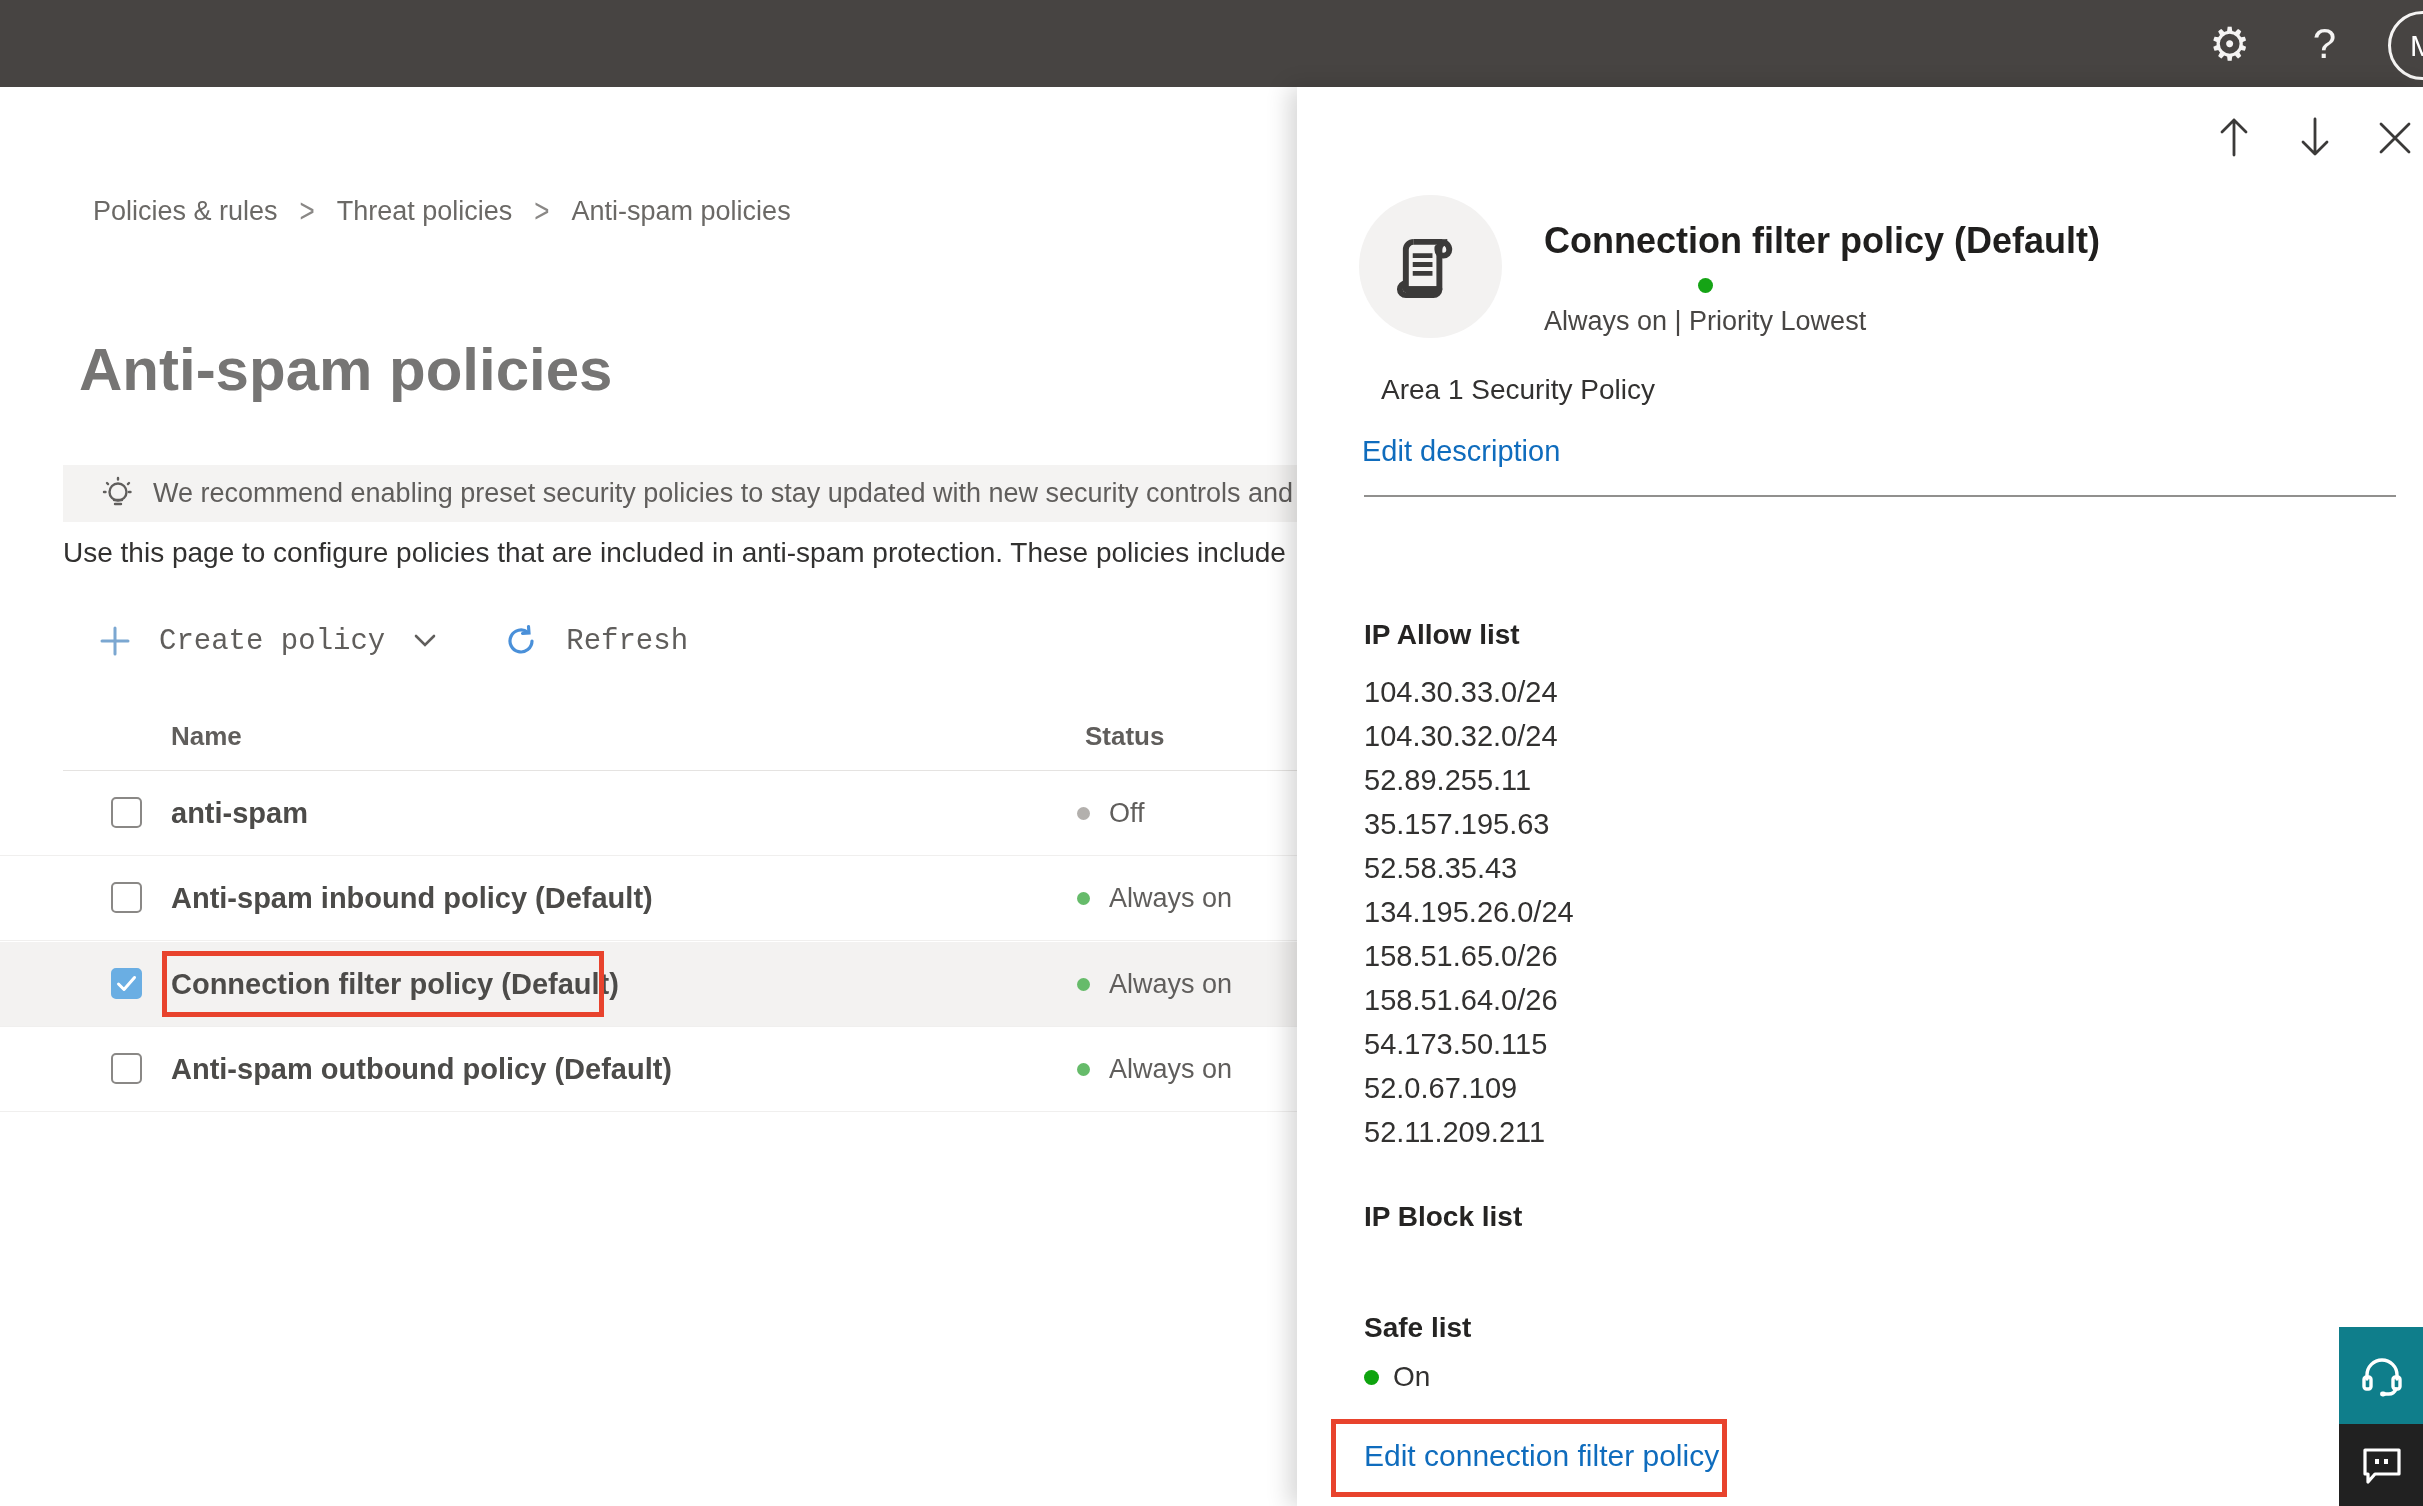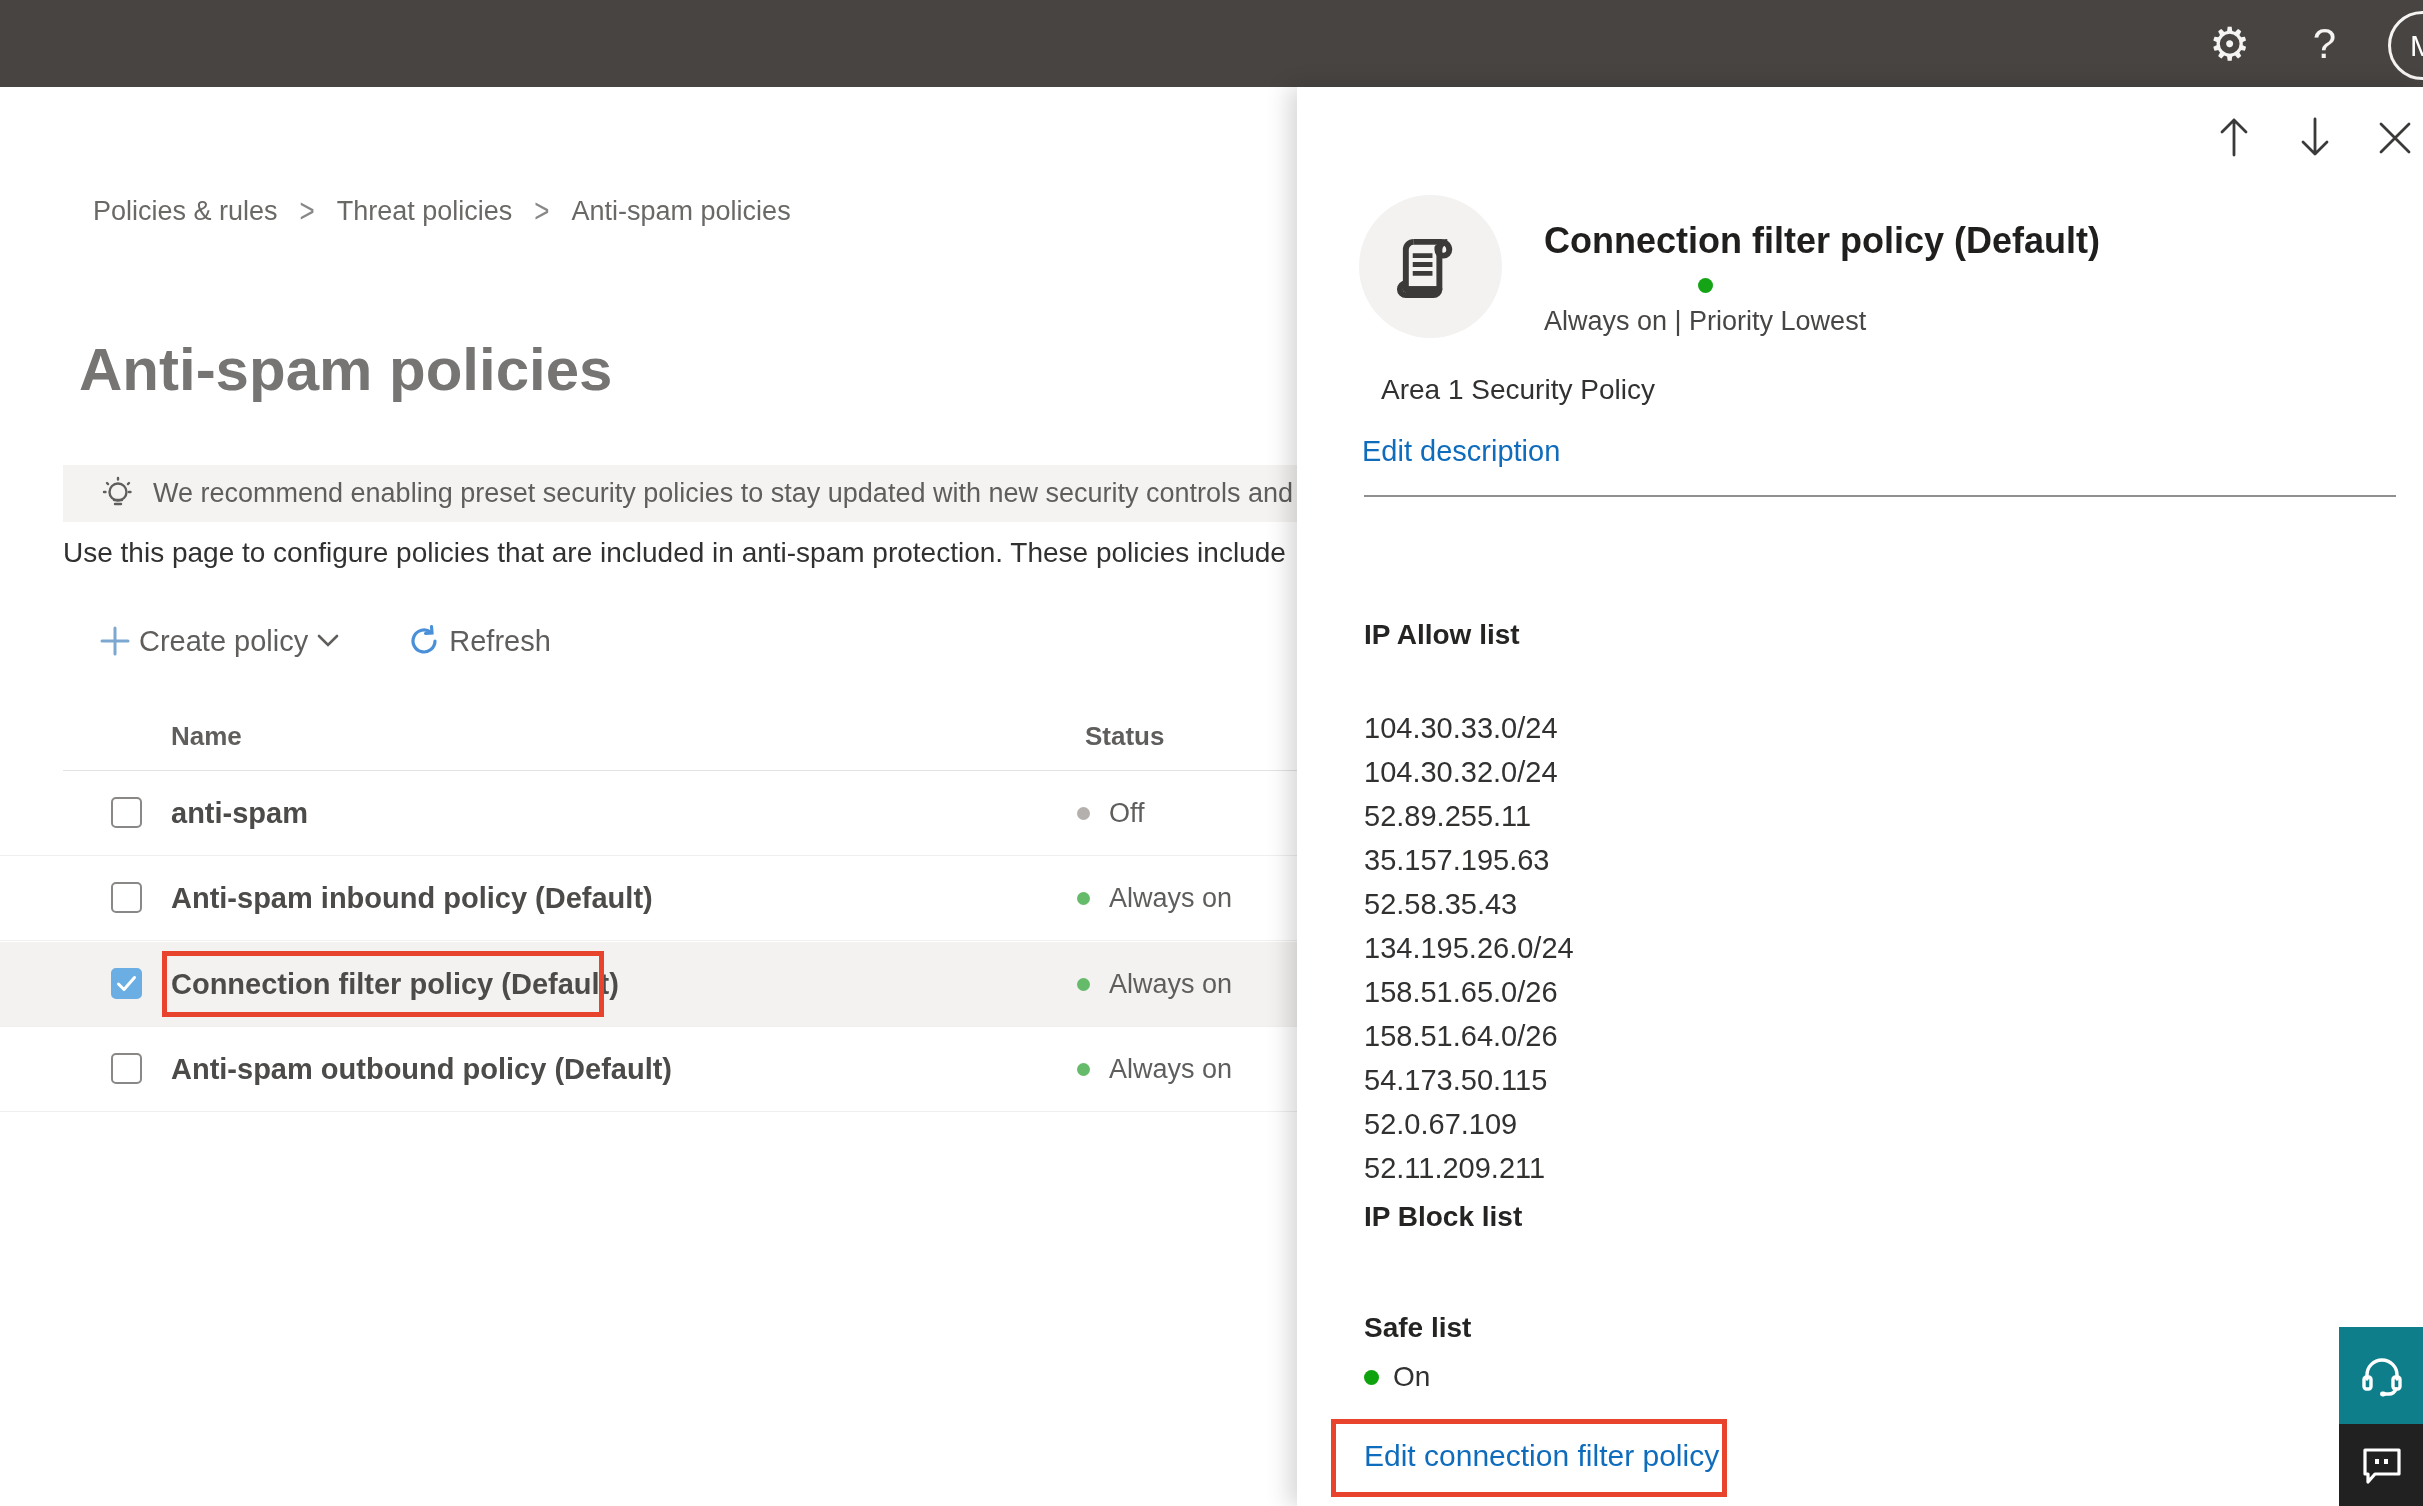--- a/index.html
+++ b/index.html
@@ -21,21 +21,21 @@
   .crumb-sep{color:#8a8886;font-size:26px;transform:scaleY(1.25);}
   
   .page-title{position:absolute;left:79px;top:335px;margin:0;font-size:60px;font-weight:700;color:#767574;letter-spacing:0;}
   
   .banner{position:absolute;left:63px;top:465px;width:1267px;height:57px;background:#f4f3f2;display:flex;align-items:center;overflow:hidden;}
   .banner .bulb{margin-left:38px;margin-right:18px;flex:0 0 auto;display:flex;}
   .banner-text{font-size:27px;color:#605e5c;white-space:nowrap;}
   .page-desc{position:absolute;left:63px;top:537px;width:1234px;font-size:28px;color:#323130;white-space:nowrap;overflow:hidden;}
   
   .toolbar{position:absolute;left:93px;top:616px;display:flex;align-items:center;gap:55px;}
-  .tool-btn{display:flex;align-items:center;gap:8px;background:none;border:none;cursor:pointer;font-size:29px;color:#605e5c;font-family:Liberation Sans, sans-serif;padding:8px 6px;}
+  .tool-btn{display:flex;align-items:center;gap:28px;background:none;border:none;cursor:pointer;font-size:29px;color:#605e5c;font-family:Liberation Mono, monospace;padding:8px 6px;}
   
   .tbl-header{position:absolute;left:0;top:707px;width:1386px;height:63px;}
   .tbl-header .col-name{position:absolute;left:171px;top:14px;font-size:26px;font-weight:700;color:#605e5c;cursor:pointer;}
   .tbl-header .col-status{position:absolute;left:1073px;top:14px;font-size:26px;font-weight:700;color:#605e5c;cursor:pointer;margin-left:12px;}
   .tbl-header-line{position:absolute;left:63px;top:770px;width:1323px;height:1px;background:#e5e3e1;}
   .row{position:absolute;left:0;width:1386px;height:84px;border-bottom:1px solid #f0efee;cursor:pointer;background:#fff;}
   .row.highlight{background:#f3f2f1;}
   .row .cb{position:absolute;left:111px;top:26px;width:31px;height:31px;border:2px solid #8a8886;border-radius:5px;background:#fff;box-sizing:border-box;cursor:pointer;}
   .row .cb.checked{background:#6aaee3;border-color:#6aaee3;display:flex;align-items:center;justify-content:center;}
   .row .rname{position:absolute;left:171px;top:0;height:84px;line-height:84px;font-size:29px;font-weight:700;color:#4c4b49;}
@@ -53,21 +53,21 @@
   .fly-status .dot{width:15px;height:15px;background:#15a415;}
   .policy-avatar{position:absolute;left:62px;top:108px;width:143px;height:143px;border-radius:50%;background:#f3f2f1;display:flex;align-items:center;justify-content:center;}
   .fly-desc{position:absolute;left:65px;top:287px;font-size:28px;color:#323130;margin-left:19px;}
   .link{color:#0f6cbd;cursor:pointer;background:none;border:none;padding:0;font-family:inherit;}
   .edit-desc{position:absolute;left:65px;top:348px;font-size:29px;}
   .fly-divider{position:absolute;left:67px;top:408px;width:1032px;height:2px;background:#91908e;}
   .section-hd{position:absolute;left:0px;top:434px;width:1127px;height:44px;cursor:pointer;}
   .section-hd .sec-label{position:absolute;left:65px;top:0;font-size:31px;font-weight:700;color:#252423;}
   .section-hd .chev{position:absolute;left:1062px;top:8px;display:flex;}
   .list-title{position:absolute;left:67px;font-size:28px;font-weight:700;color:#252423;}
-  .ip-list{position:absolute;left:67px;top:583px;font-size:29px;color:#323130;margin-top:36px;}
+  .ip-list{position:absolute;left:67px;top:583px;font-size:29px;color:#323130;}
   .ip-list .ip{height:44px;line-height:44px;}
   .safe-status{position:absolute;left:67px;top:1270px;height:40px;display:flex;align-items:center;gap:14px;font-size:28px;color:#323130;}
   .safe-status .dot{width:15px;height:15px;background:#0ea30e;}
   .edit-policy{position:absolute;left:67px;top:1352px;font-size:30px;}
   #anno-fly{left:34px;top:1332px;width:396px;height:78px;}
   .corner-btn{position:absolute;left:1042px;width:85px;border:none;cursor:pointer;display:flex;align-items:center;justify-content:center;padding:0;}
   .support-btn{top:1240px;height:97px;background:#0f7e8b;}
   .feedback-btn{top:1337px;height:83px;background:#212121;}
   svg{display:block;}
 </style>

